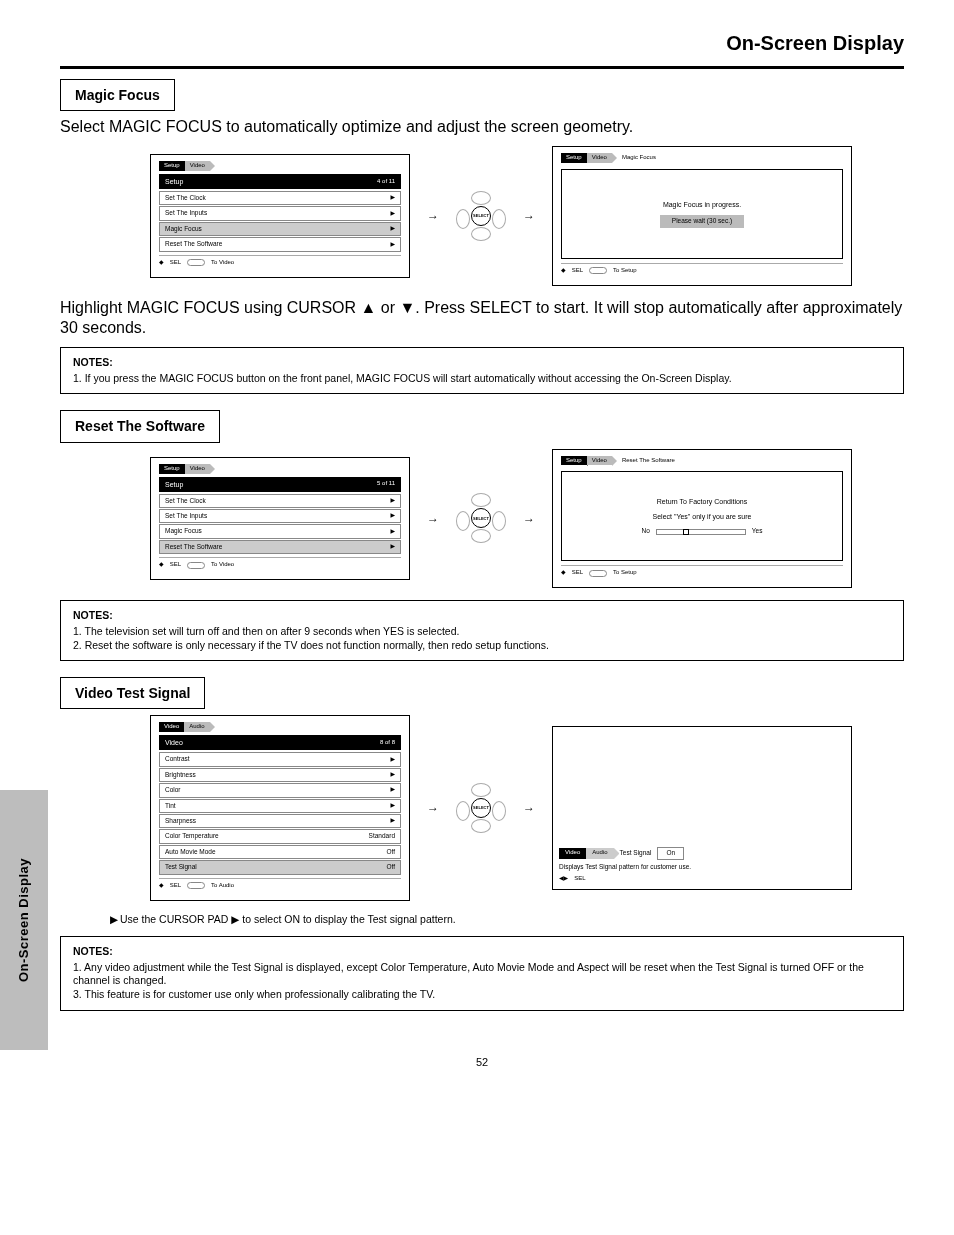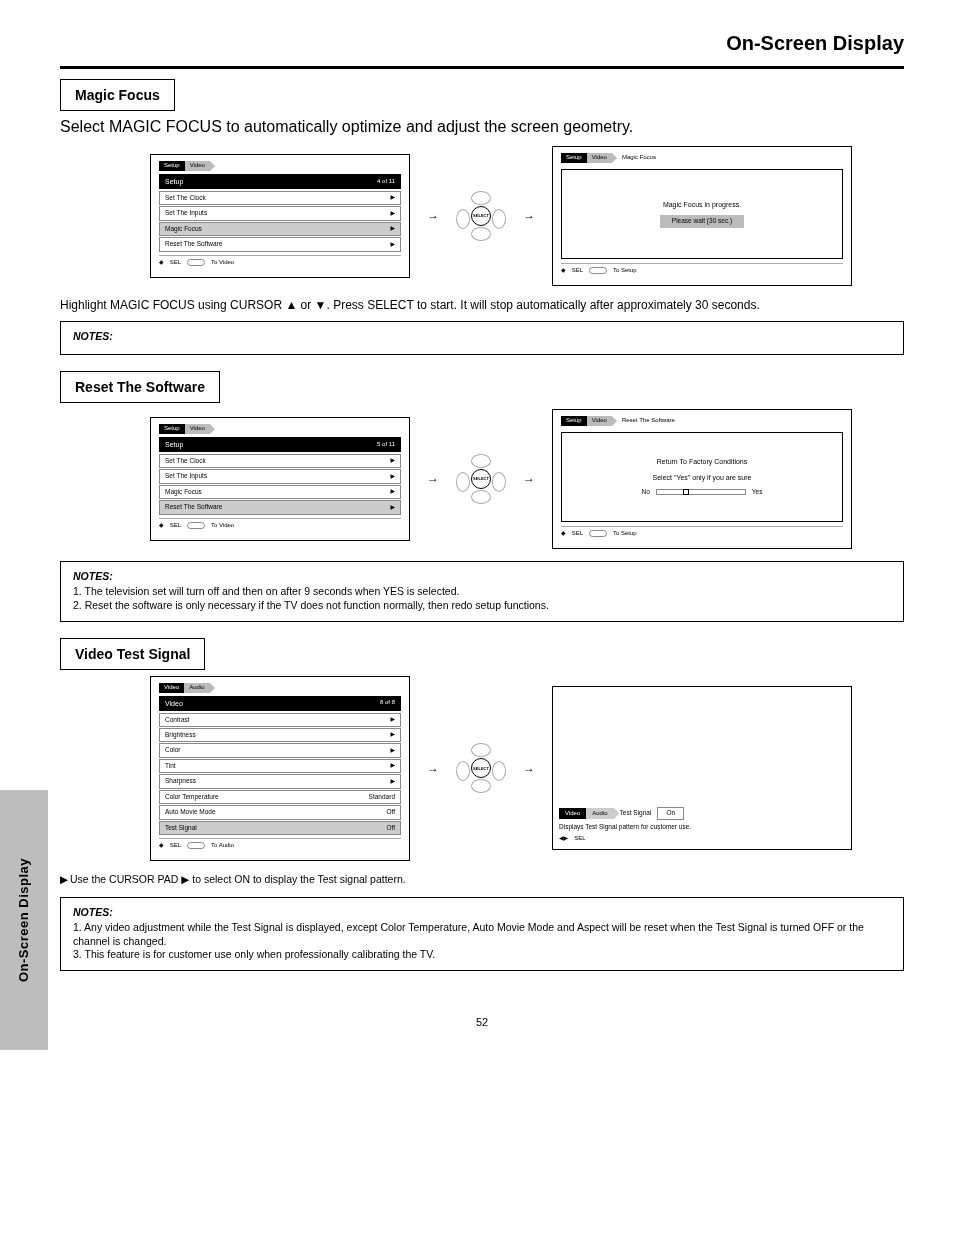--- a/index.html
+++ b/index.html
@@ -122,31 +122,31 @@
 
   .bigmsg {
     border:1px solid #000; height: 90px; margin:6px 0 4px 0;
     display:flex; flex-direction:column; align-items:center; justify-content:center;
     font-size:7px; text-align:center; gap:6px;
   }
   .bigmsg .bar { background:#bbb; padding:2px 12px; font-size:6.5px; }
   .bigmsg .meter { width: 90px; height:6px; border:1px solid #888; position:relative; }
   .bigmsg .meter .dot { position:absolute; left:30%; top:-1px; width:6px; height:6px; border:1px solid #000; background:#fff; }
 
-  .inst { font-size: 12px; margin: 4px 0 8px 0; }
-  .inst-indent { font-size: 10.5px; }
+  .inst { font-size: 16px; margin: 4px 0 8px 0; }
+  .inst-indent { margin-left: 50px; font-size: 10.5px; }
   .inst-indent .tri { display:inline-block; width:10px; }
 
   .notes-box {
     border: 1px solid #000;
     padding: 8px 12px;
     font-size: 10.5px;
     margin-bottom: 16px;
   }
-  .notes-box .lbl { font-weight: bold; font-style: italic; margin-bottom: 2px; }
+  .notes-box .lbl { font-weight: bold; margin-bottom: 2px; }
 
   .test-bars {
     height: 110px; display:flex;
   }
   .test-bars > div { flex:1; }
   .test-label { font-size:6.5px; text-align:left; }
 
   .dual-crumb { display:flex; gap:6px; align-items:center; }
   .dual-crumb .block {
     display:flex; font-size:6px;
@@ -237,20 +237,21 @@
         <span class="pill"></span>
           <span>To Setup</span>
       </div>
     </div>
   </div>
 
   <div class="inst">Highlight MAGIC FOCUS using CURSOR ▲ or ▼. Press SELECT to start. It will stop automatically after approximately 30 seconds.</div>
 
   <div class="notes-box">
     <div class="lbl">NOTES:</div>
+    <div>1. If you press the MAGIC FOCUS button on the front panel, MAGIC FOCUS will start automatically without accessing the On-Screen Display.</div>
   </div>
 </div>
 
 <div class="section">
   <div class="section-head">Reset The Software</div>
 
   <div class="figrow">
     <div class="screen screen-a">
       <div class="crumbs">
         <span class="seg">Setup</span>

